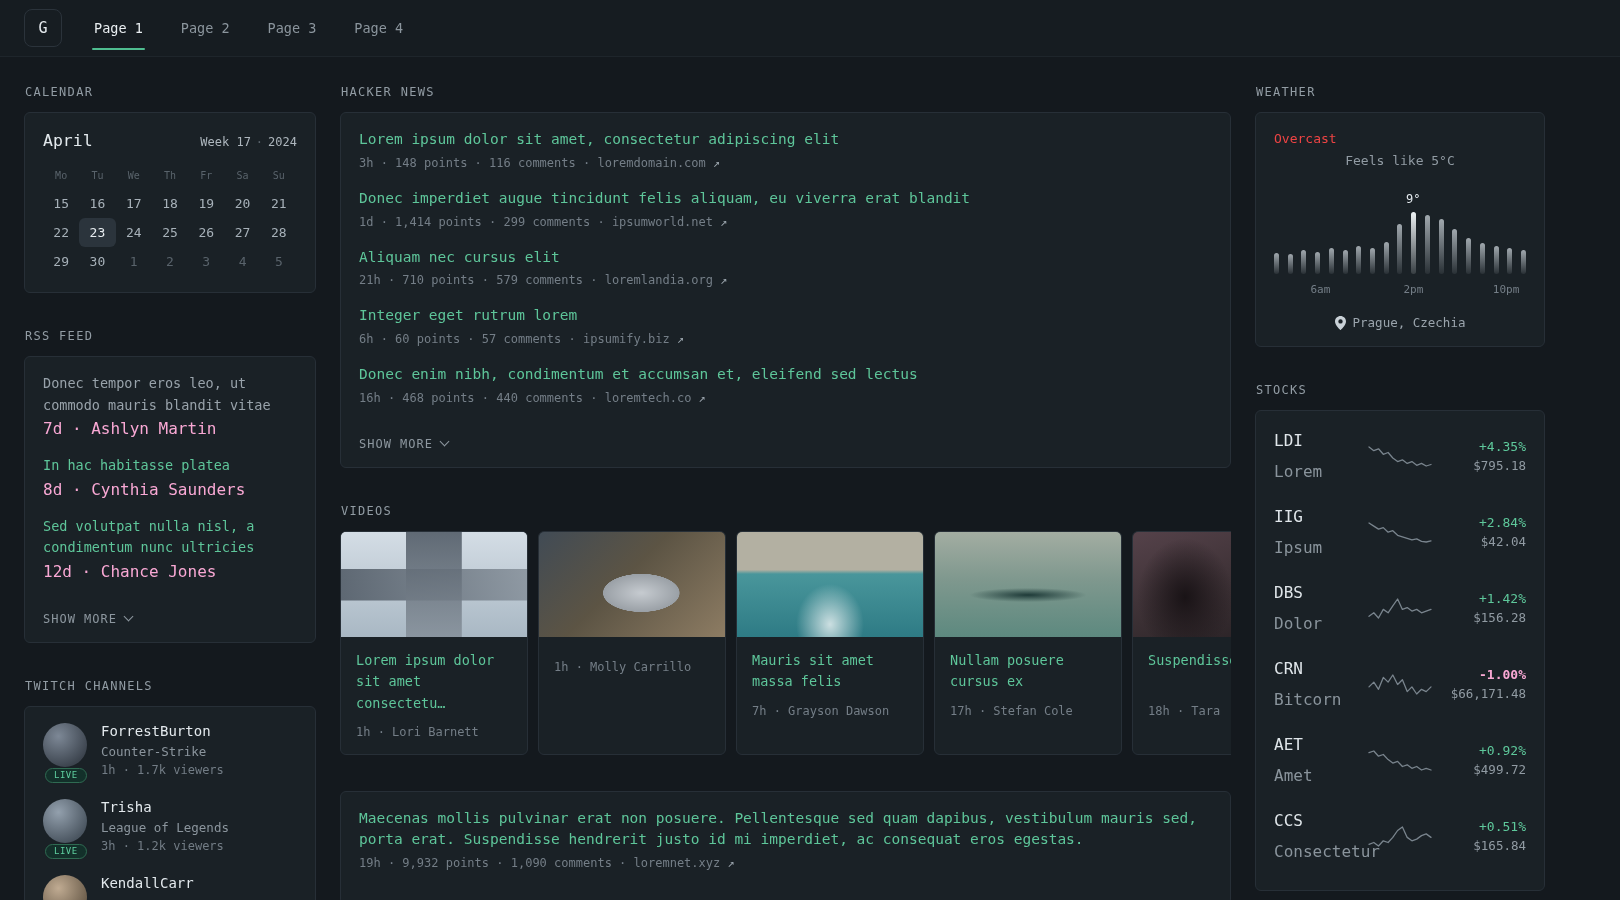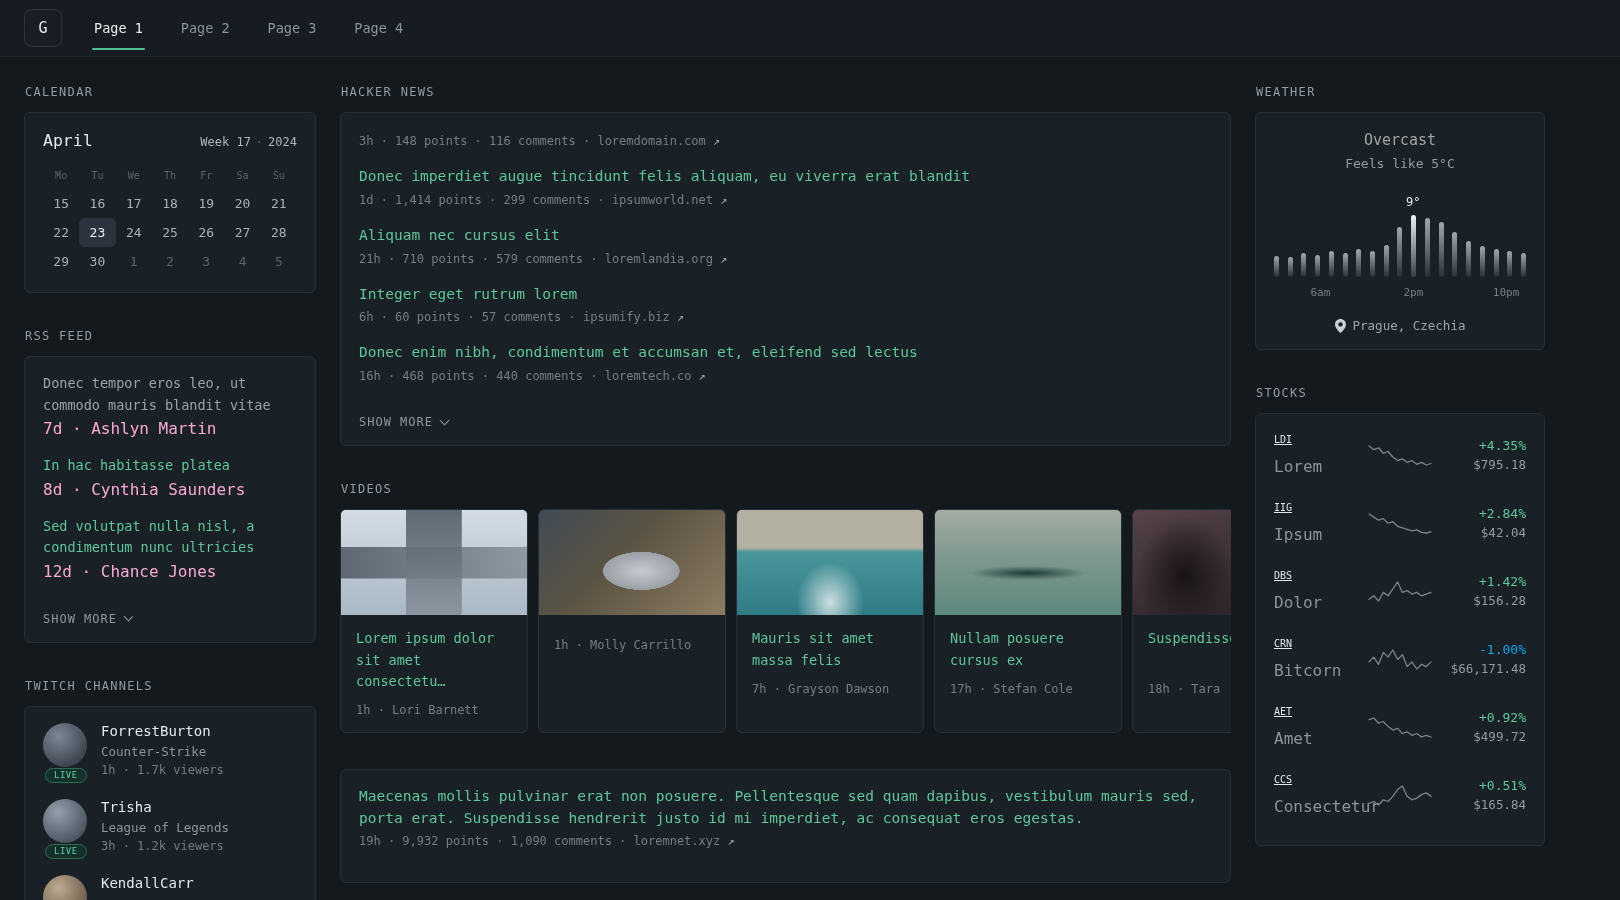--- a/index.html
+++ b/index.html
@@ -142,21 +142,21 @@
   .thumb.dark-figure {
     background:
       radial-gradient(ellipse 32% 70% at 28% 62%, #191316, rgba(0,0,0,0) 80%),
       linear-gradient(160deg, #55424a 0%, #3a2f33 55%, #241e21 100%);
   }
   .v-body { padding: 13px 15px 15px; }
   .v-title { display: block; color: #5ec69a; font-size: 13.5px; line-height: 1.6; min-height: 44px; }
   .v-meta { color: #747e87; font-size: 12px; margin-top: 10px; }
 
   
-  .w-cond { text-align: center; color: #a3a3a3; font-size: 15px; margin-top: 2px; }
+  .w-cond { color: #ef4444; font-size: 13px; margin-top: 2px; }
   .w-feels { text-align: center; color: #919ba3; font-size: 13px; margin-top: 7px; }
   .w-chart { position: relative; margin-top: 24px; padding-top: 18px; }
   .w-peak { position: absolute; top: 0; transform: translateX(-50%); color: #e3e9ed; font-size: 12px; }
   .w-bars { display: flex; align-items: flex-end; justify-content: space-between; height: 64px; }
   .wbar {
     width: 5px; border-radius: 2.5px;
     background: linear-gradient(180deg, rgba(218,226,232,.7), rgba(218,226,232,.08));
   }
   .wbar.peak { background: linear-gradient(180deg, #eef3f5, rgba(238,243,245,.14)); }
   .w-times { position: relative; height: 14px; margin-top: 9px; }
@@ -164,27 +164,27 @@
   .tl0 { left: 18.4%; } .tl1 { left: 55.3%; } .tl2 { left: 92.1%; }
   .w-loc {
     margin-top: 18px; display: flex; align-items: center; justify-content: center;
     gap: 7px; color: #9aa4ac; font-size: 12.5px;
   }
 
   
   .stock-row { display: flex; align-items: center; gap: 8px; padding: 13px 0; }
   .stock-row.i0 { padding-top: 4px; }
   .s-id { flex: 1; min-width: 0; }
-  .s-ticker { color: #e0e6ea; font-size: 10px; text-decoration: underline; }
+  .s-ticker { color: #e0e6ea; font-size: 16px; }
   .s-name { color: #8a949c; font-size: 16px; margin-top: 12px; }
   .spark { flex: 0 0 66px; width: 66px; height: 26px; }
   .s-vals { flex: 1; text-align: right; }
   .s-change { font-size: 13px; }
   .s-change.up { color: #5ec89b; }
-  .s-change.down { color: #0ea5e9; }
+  .s-change.down { color: #f9a8d4; font-weight: bold; }
   .s-price { color: #919ba3; font-size: 12.5px; margin-top: 4px; }
 </style>
 </head>
 <body>
 
 <header class="topbar">
   <div class="logo">G</div>
   <nav class="tabs">
 
       <a class="tab i0 active">Page 1</a>
@@ -318,20 +318,21 @@
   </div>
 
   <div class="col">
 
     <section class="widget">
       <div class="wlabel">HACKER NEWS</div>
       <div class="card">
         <div>
 
             <article class="hn-item i0">
+              <a class="hn-title">Lorem ipsum dolor sit amet, consectetur adipiscing elit</a>
               <div class="item-meta">
                 <span>3h · 148 points · 116 comments ·</span>
                 <a class="domain"><span>loremdomain.com</span> <span class="ext">↗</span></a>
               </div>
             </article>
 
             <article class="hn-item i1">
               <a class="hn-title">Donec imperdiet augue tincidunt felis aliquam, eu viverra erat blandit</a>
               <div class="item-meta">
                 <span>1d · 1,414 points · 299 comments ·</span>

